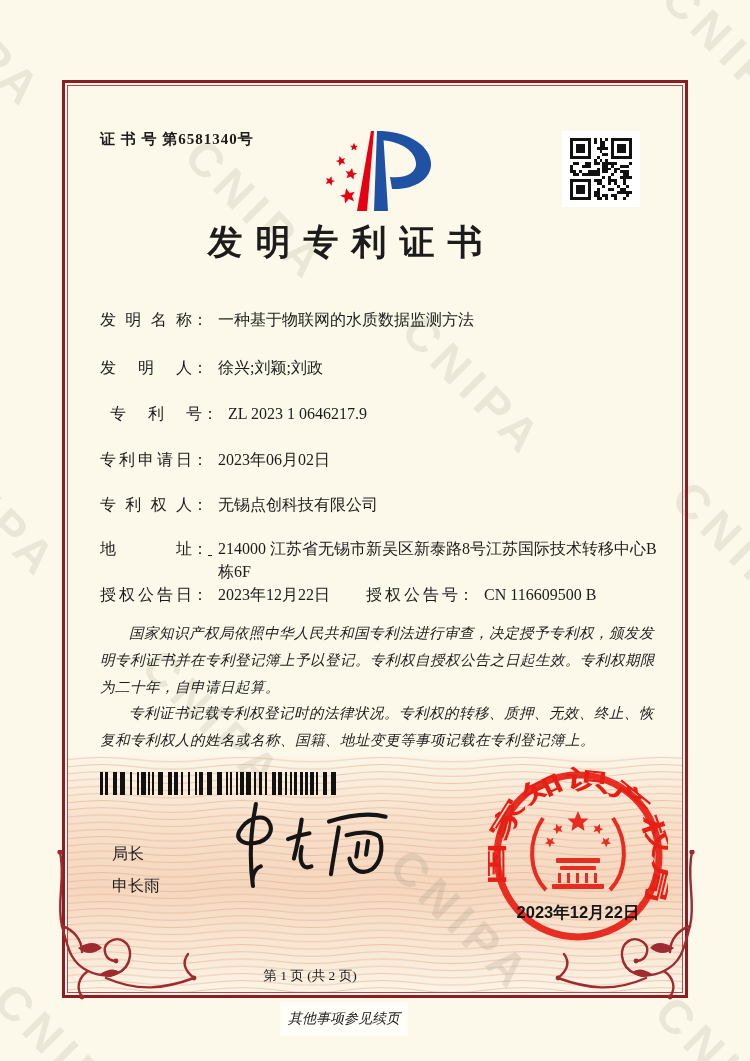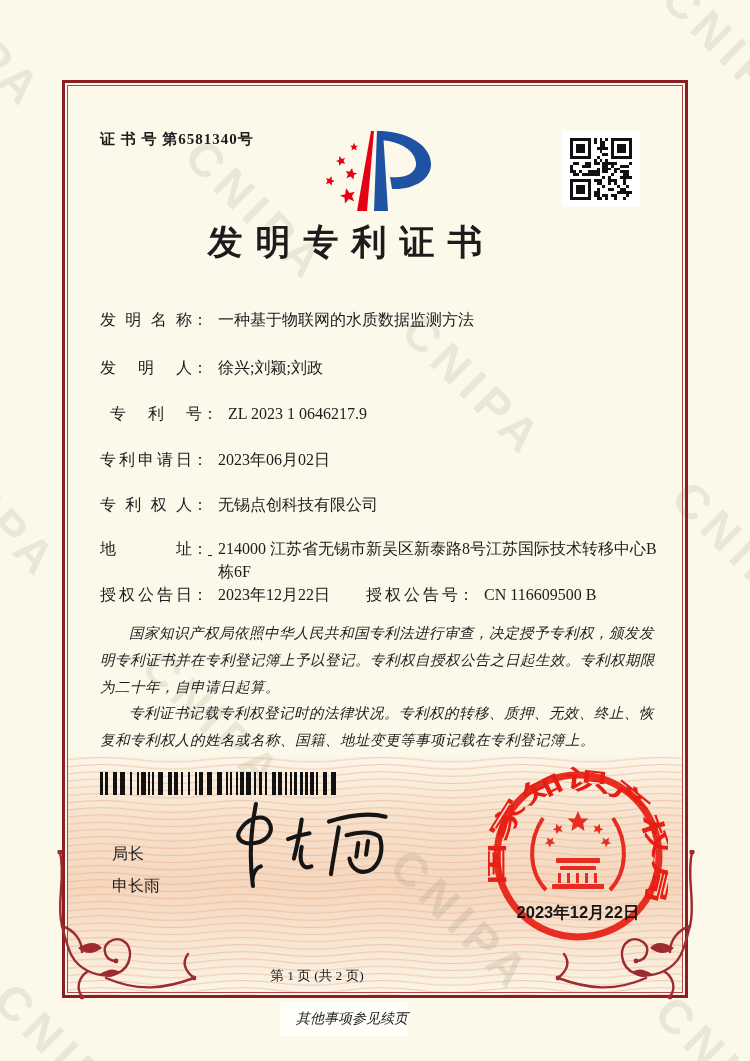--- a/index.html
+++ b/index.html
@@ -53,24 +53,24 @@
     position:absolute; left:100px; top:620px; width:556px; z-index:2;
     font-size:14.5px; line-height:1.85; font-style:italic; letter-spacing:0.5px;
   }
   .body-text p { text-indent:2em; }
   
   .barcode { position:absolute; left:100px; top:772px; z-index:2; }
   .officer { position:absolute; left:112px; top:838px; z-index:2;
              font-family:Liberation Serif, serif; font-size:16px; line-height:2.0; }
   .signature { position:absolute; left:212px; top:790px; z-index:2; }
   .seal { position:absolute; left:488px; top:766px; z-index:2; }
-  .page-num { position:absolute; left:11px; top:967px; width:612px; text-align:center; z-index:4; font-size:13.5px; }
+  .page-num { position:absolute; left:4px; top:967px; width:612px; text-align:center; z-index:4; font-size:13.5px; }
   .note-box {
     position:absolute; left:280px; top:1002px; width:128px; height:34px; background:#fffef9; z-index:2;
-    display:flex; align-items:center; justify-content:flex-end; font-size:14px; font-style:italic;
+    display:flex; align-items:center; justify-content:center; font-size:14px; font-style:italic;
   }
 </style>
 </head>
 <body>
 
 <div class="page">
 
   <div class="wm" style="left:-70px; top:-45px;">CNIPA</div>
   <div class="wm" style="left:690px; top:-30px;">CNIPA</div>
   <div class="wm" style="left:213px; top:128px;">CNIPA</div>

